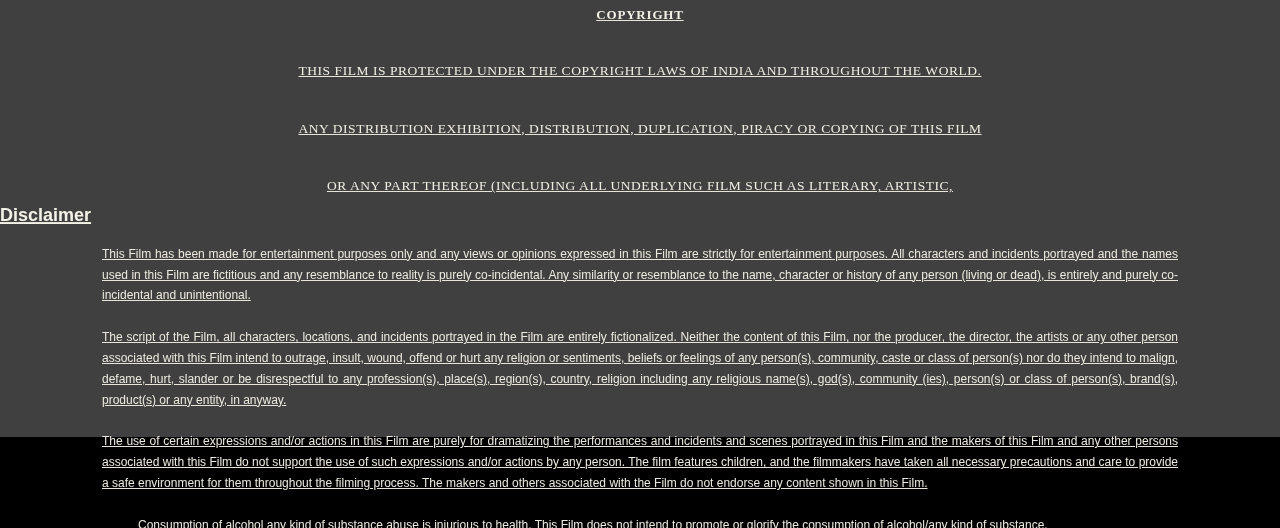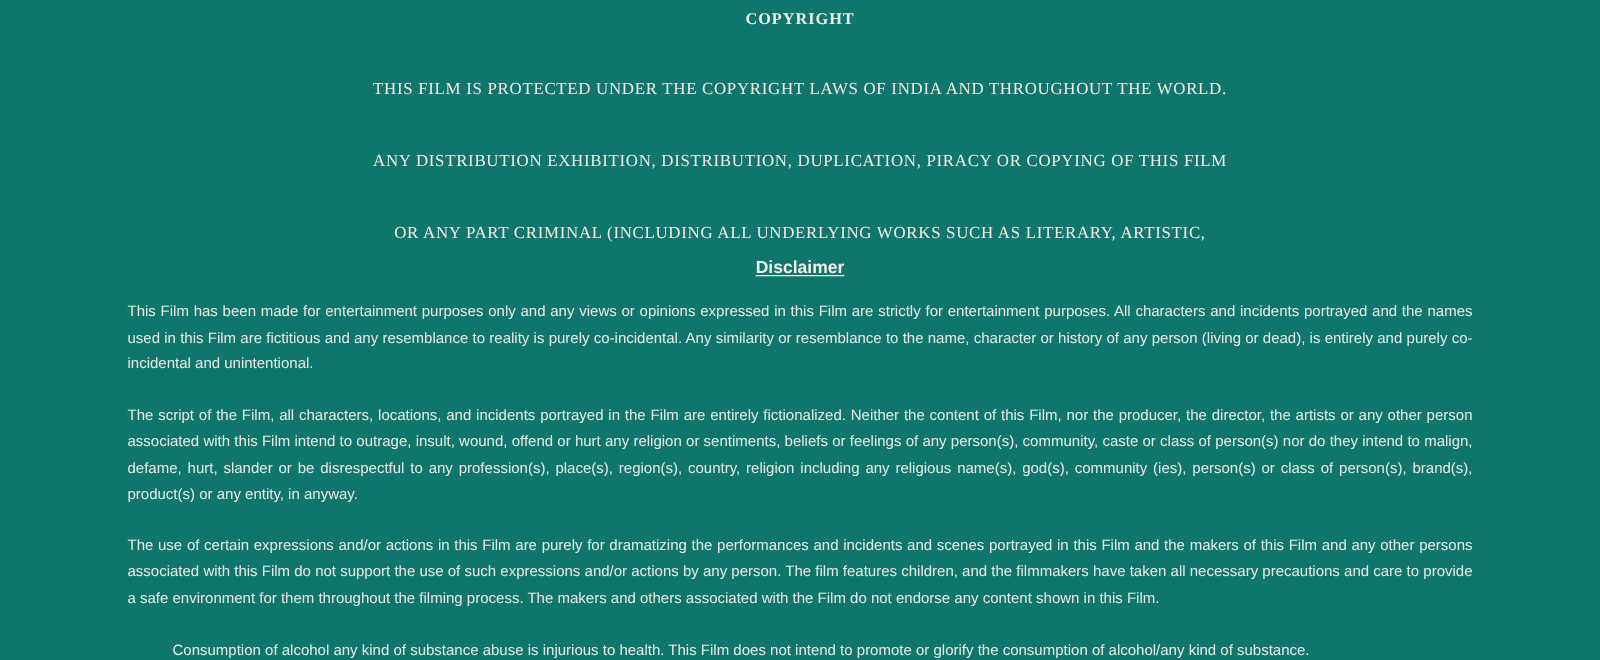--- a/index.html
+++ b/index.html
@@ -10,22 +10,23 @@
   body {
     width: 1280px;
     height: 528px;
     overflow: hidden;
     font-family: "Liberation Sans", sans-serif;
     color: #e8e4da;
   }
   .screen {
     position: relative;
     width: 1280px;
-    height: 528px;
-    background: #0f766e;
+    height: 437px;
+    background: #404040;
+    text-decoration: underline;
   }
   .copyright-title {
     text-align: center;
     font-family: "Liberation Serif", serif;
     font-weight: bold;
     font-size: 13px;
     letter-spacing: 0.8px;
     color: #f2efe6;
     padding-top: 7px;
   }
@@ -38,24 +39,23 @@
     line-height: 18.6px;
     color: #efece2;
   }
   .copyright-body .line {
     display: block;
     white-space: nowrap;
     margin-top: 39px;
   }
   .disclaimer-heading {
     margin-top: 9px;
-    text-align: center;
     font-family: "Liberation Sans", sans-serif;
     font-weight: bold;
-    font-size: 14px;
+    font-size: 18px;
     color: #f4f1e8;
     text-decoration: underline;
     text-underline-offset: 2px;
   }
   .disclaimer-body {
     margin: 0 auto;
     width: 1076px;
     padding-top: 18px;
   }
   .para {
@@ -75,21 +75,21 @@
 </head>
 <body>
 
 <div class="screen">
 
   <div class="copyright-title">COPYRIGHT</div>
 
   <div class="copyright-body">
     <span class="line">THIS FILM IS PROTECTED UNDER THE COPYRIGHT LAWS OF INDIA AND THROUGHOUT THE WORLD.</span>
     <span class="line">ANY DISTRIBUTION EXHIBITION, DISTRIBUTION, DUPLICATION, PIRACY OR COPYING OF THIS FILM</span>
-    <span class="line">OR ANY PART CRIMINAL (INCLUDING ALL UNDERLYING WORKS SUCH AS LITERARY, ARTISTIC,</span>
+    <span class="line">OR ANY PART THEREOF (INCLUDING ALL UNDERLYING FILM SUCH AS LITERARY, ARTISTIC,</span>
   </div>
 
   <div class="disclaimer-heading">Disclaimer</div>
 
   <div class="disclaimer-body">
     <p class="para">This Film has been made for entertainment purposes only and any views or opinions expressed in this Film are strictly for entertainment purposes. All characters and incidents portrayed and the names used in this Film are fictitious and any resemblance to reality is purely co-incidental. Any similarity or resemblance to the name, character or history of any person (living or dead), is entirely and purely co-incidental and unintentional.</p>
     <p class="para">The script of the Film, all characters, locations, and incidents portrayed in the Film are entirely fictionalized. Neither the content of this Film, nor the producer, the director, the artists or any other person associated with this Film intend to outrage, insult, wound, offend or hurt any religion or sentiments, beliefs or feelings of any person(s), community, caste or class of person(s) nor do they intend to malign, defame, hurt, slander or be disrespectful to any profession(s), place(s), region(s), country, religion including any religious name(s), god(s), community (ies), person(s) or class of person(s), brand(s), product(s) or any entity, in anyway.</p>
     <p class="para">The use of certain expressions and/or actions in this Film are purely for dramatizing the performances and incidents and scenes portrayed in this Film and the makers of this Film and any other persons associated with this Film do not support the use of such expressions and/or actions by any person. The film features children, and the filmmakers have taken all necessary precautions and care to provide a safe environment for them throughout the filming process. The makers and others associated with the Film do not endorse any content shown in this Film.</p>
     <p class="para">Consumption of alcohol any kind of substance abuse is injurious to health. This Film does not intend to promote or glorify the consumption of alcohol/any kind of substance.</p>
   </div>

